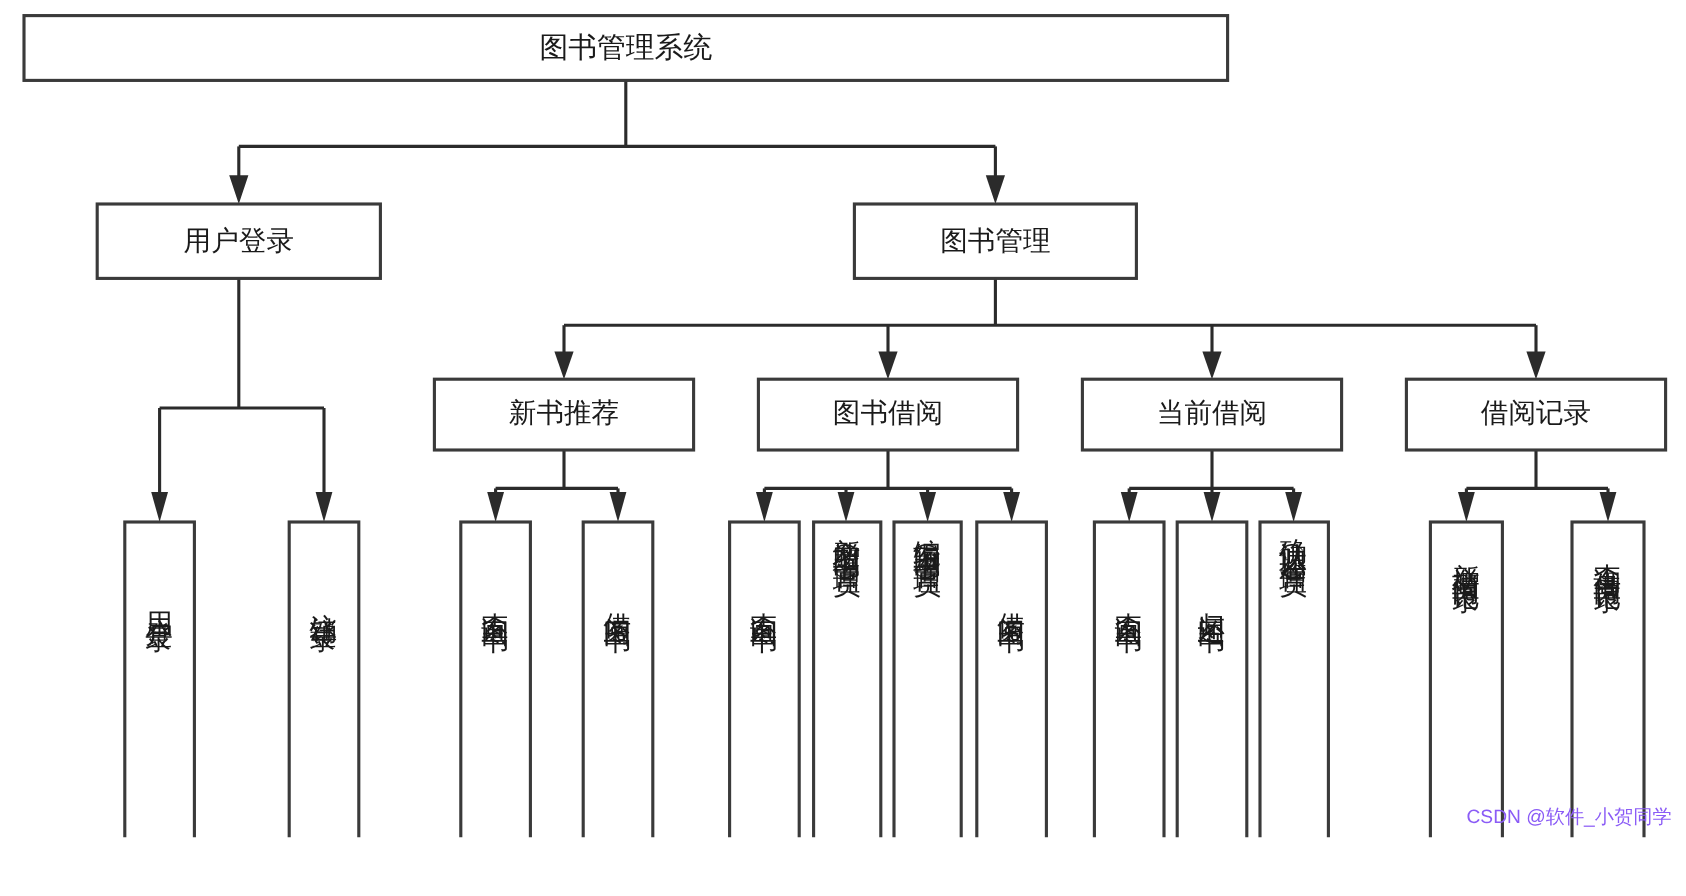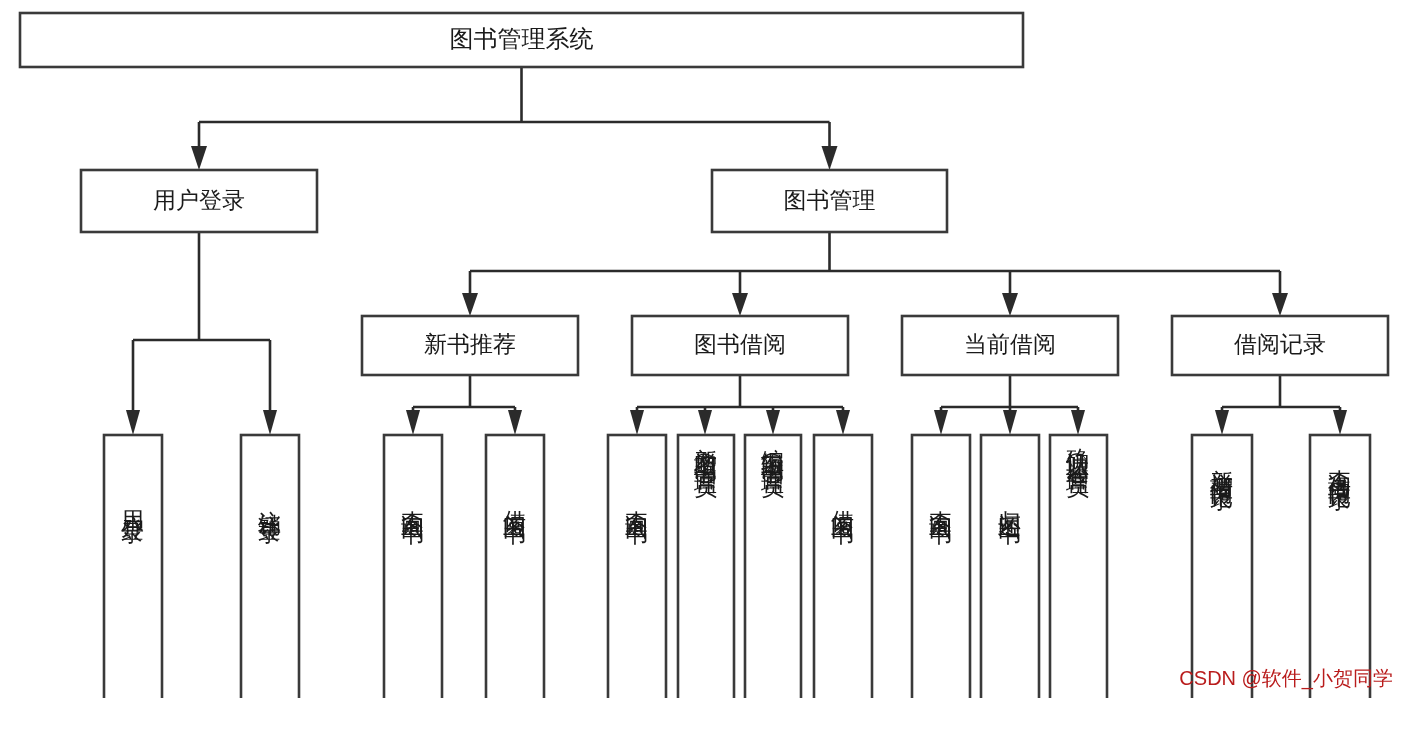--- a/index.html
+++ b/index.html
@@ -63,22 +63,22 @@
     text-anchor: middle;
     writing-mode: vertical-rl;
     glyph-orientation-vertical: 0;
     letter-spacing: 4px;
   }
   .watermark {
     position: absolute;
     right: 12px;
     bottom: 6px;
     font-family: "Liberation Sans", "DejaVu Sans", sans-serif;
-    font-size: 20px;
-    color: #b91c1c;
+    font-size: 16px;
+    color: #8b5cf6;
     white-space: nowrap;
     user-select: none;
     pointer-events: none;
   }
 </style>
 </head>
 <body>
 
 <div id="diagram-root">
 

